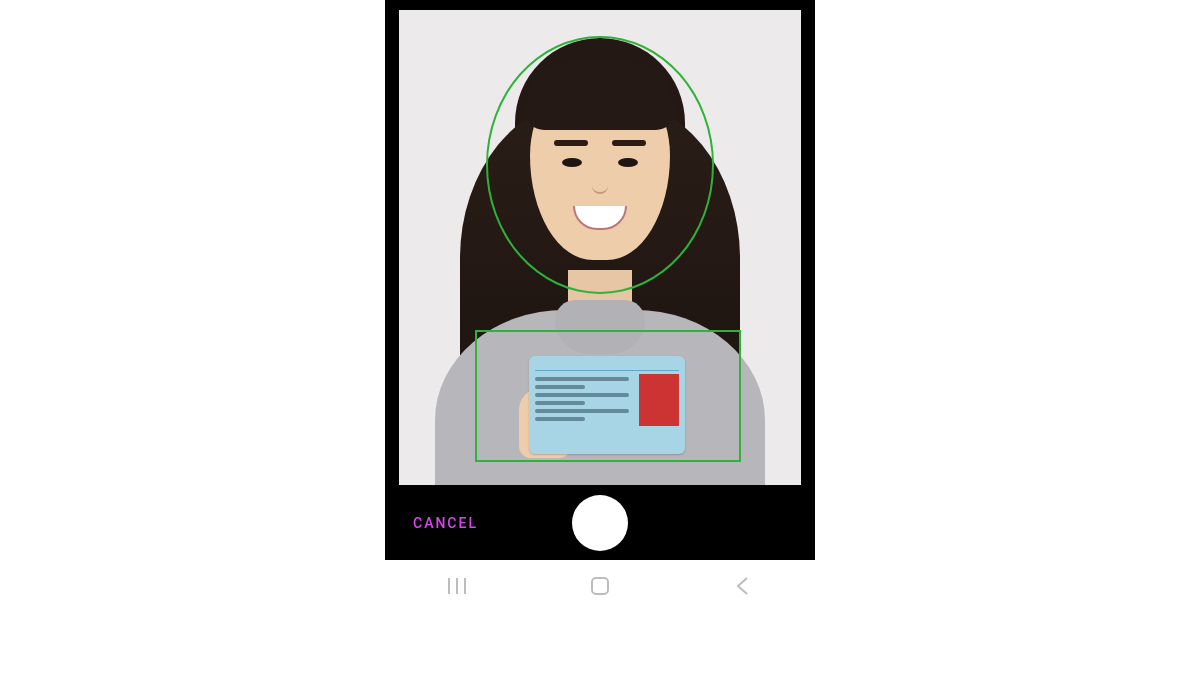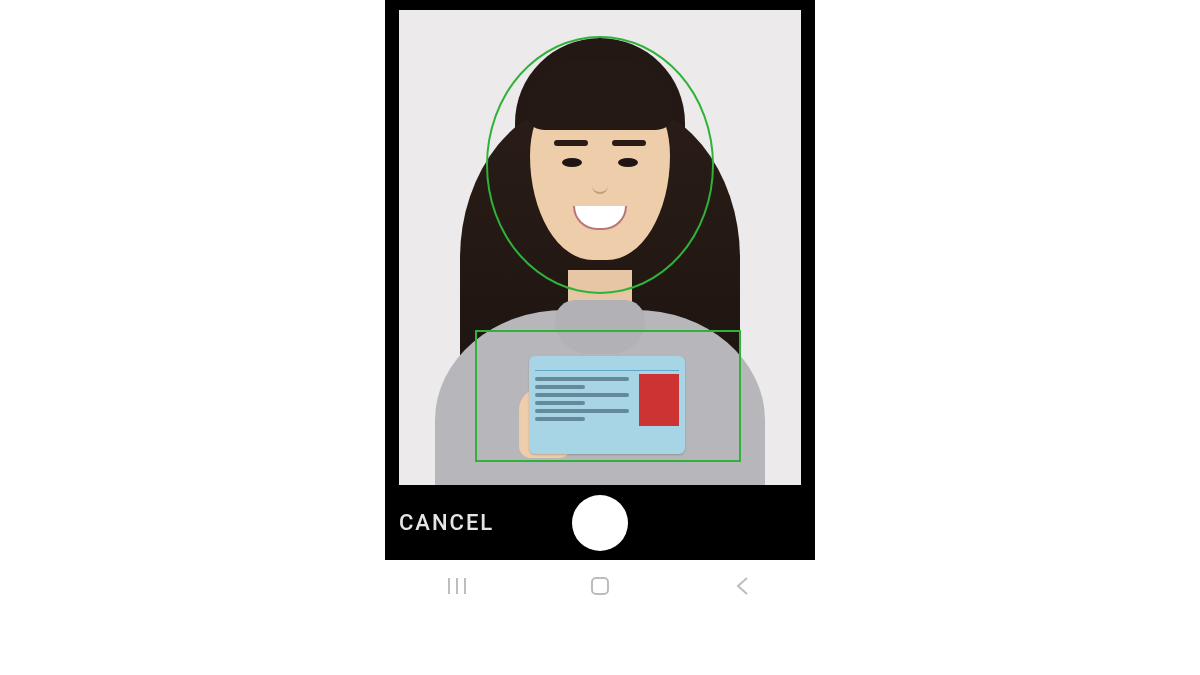--- a/index.html
+++ b/index.html
@@ -29,21 +29,21 @@
   .card{position:absolute;top:346px;left:130px;width:156px;height:98px;background:#a7d5e6;border-radius:6px;box-shadow:0 1px 2px rgba(0,0,0,.2);padding:6px 6px;box-sizing:border-box}
   .card .photo{position:absolute;right:6px;top:18px;width:40px;height:52px;background:#c33}
   .card .hdr{height:8px;margin-bottom:6px;border-bottom:1px solid #5fa8c7}
   .card .line{height:4px;background:#2e4c59;margin:4px 50px 0 0;border-radius:2px;opacity:.55}
   .card .line.s{width:50px}
   
   .face-oval{position:absolute;top:26px;left:50%;transform:translateX(-50%);width:224px;height:254px;border:2px solid #2fb23a;border-radius:50%}
   .card-rect{position:absolute;top:320px;left:76px;width:262px;height:128px;border:2px solid #2fb23a}
   
   .controls{position:relative;height:75px;display:flex;align-items:center}
-  .cancel{color:#e5e5e5;font-size:22px;letter-spacing:2px;margin-left:0;font-weight:500}
+  .cancel{color:#d946ef;font-size:14px;letter-spacing:2px;margin-left:14px;font-weight:500}
   .shutter{position:absolute;left:50%;top:50%;transform:translate(-50%,-50%);width:56px;height:56px;border-radius:50%;background:#fff}
   
   .navbar{flex:0 0 52px;background:#fff;display:flex;align-items:center;justify-content:space-around;color:#bdbdbd}
   .nav-btn{width:64px;height:40px;display:flex;align-items:center;justify-content:center}
   .nav-btn svg{stroke:#bdbdbd;fill:none;stroke-width:2}
 </style>
 </head>
 <body>
 
 <div class="stage">

